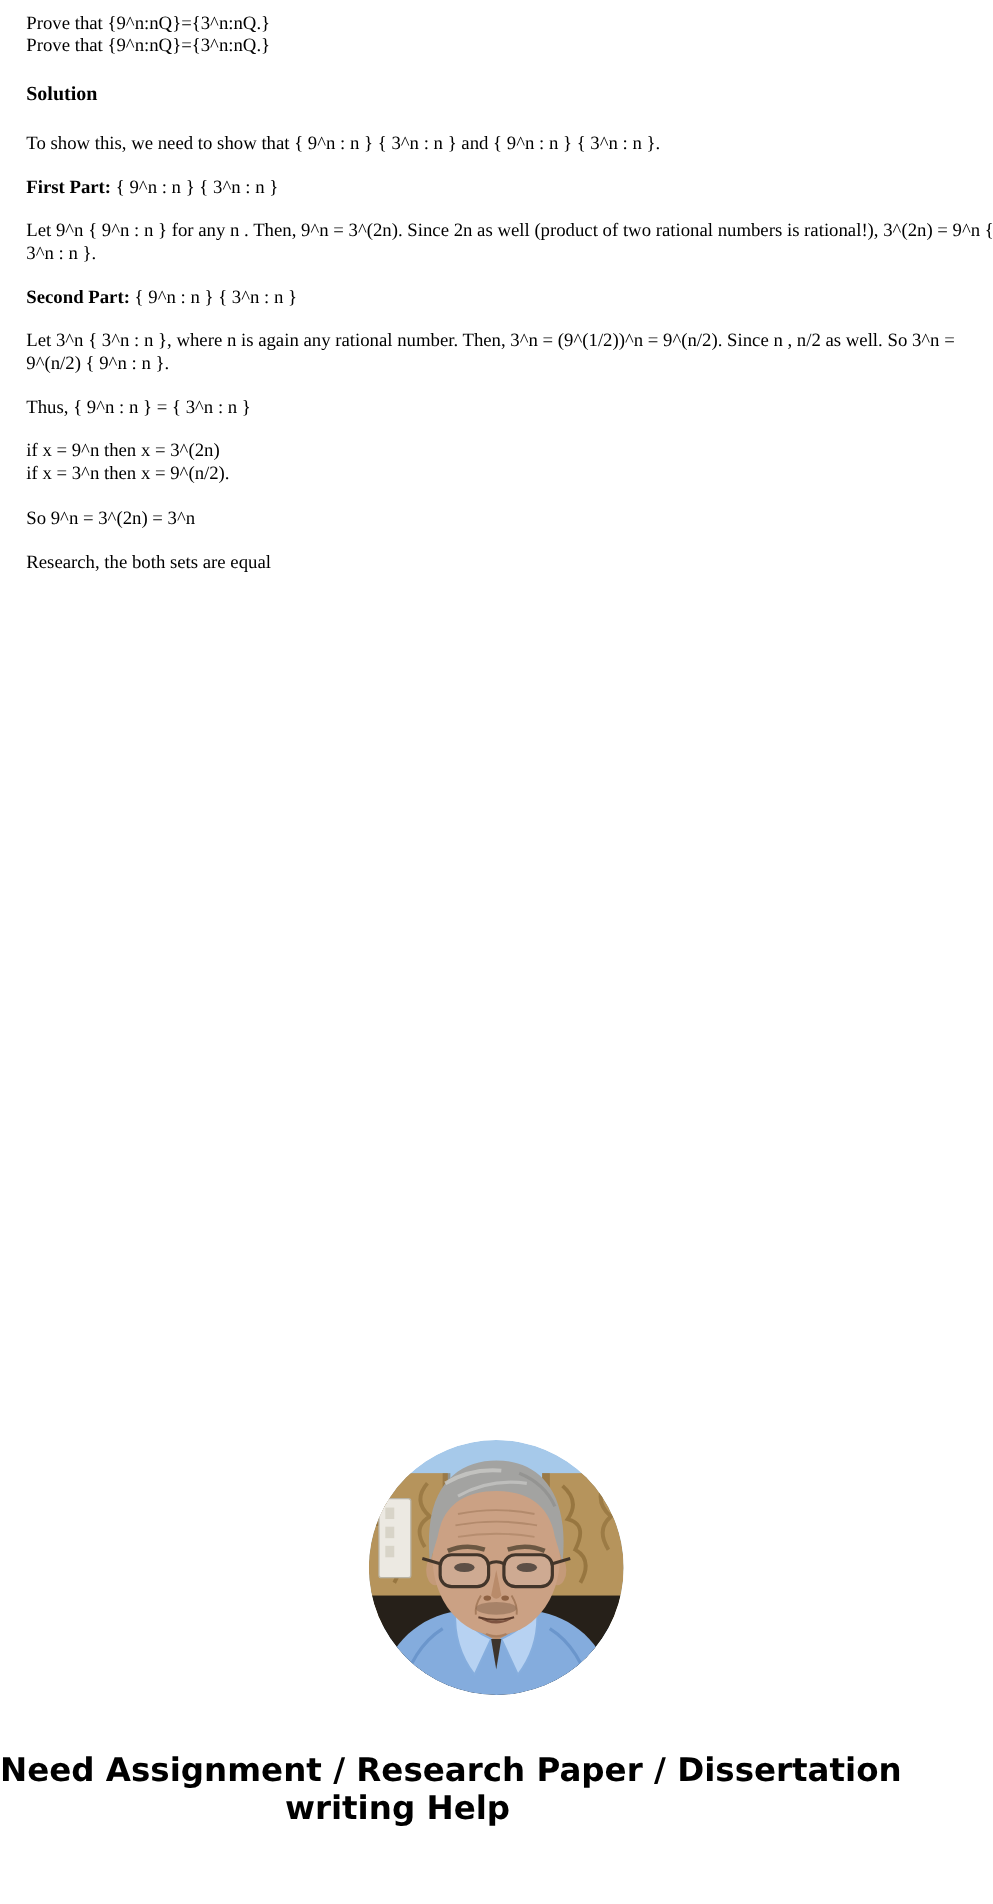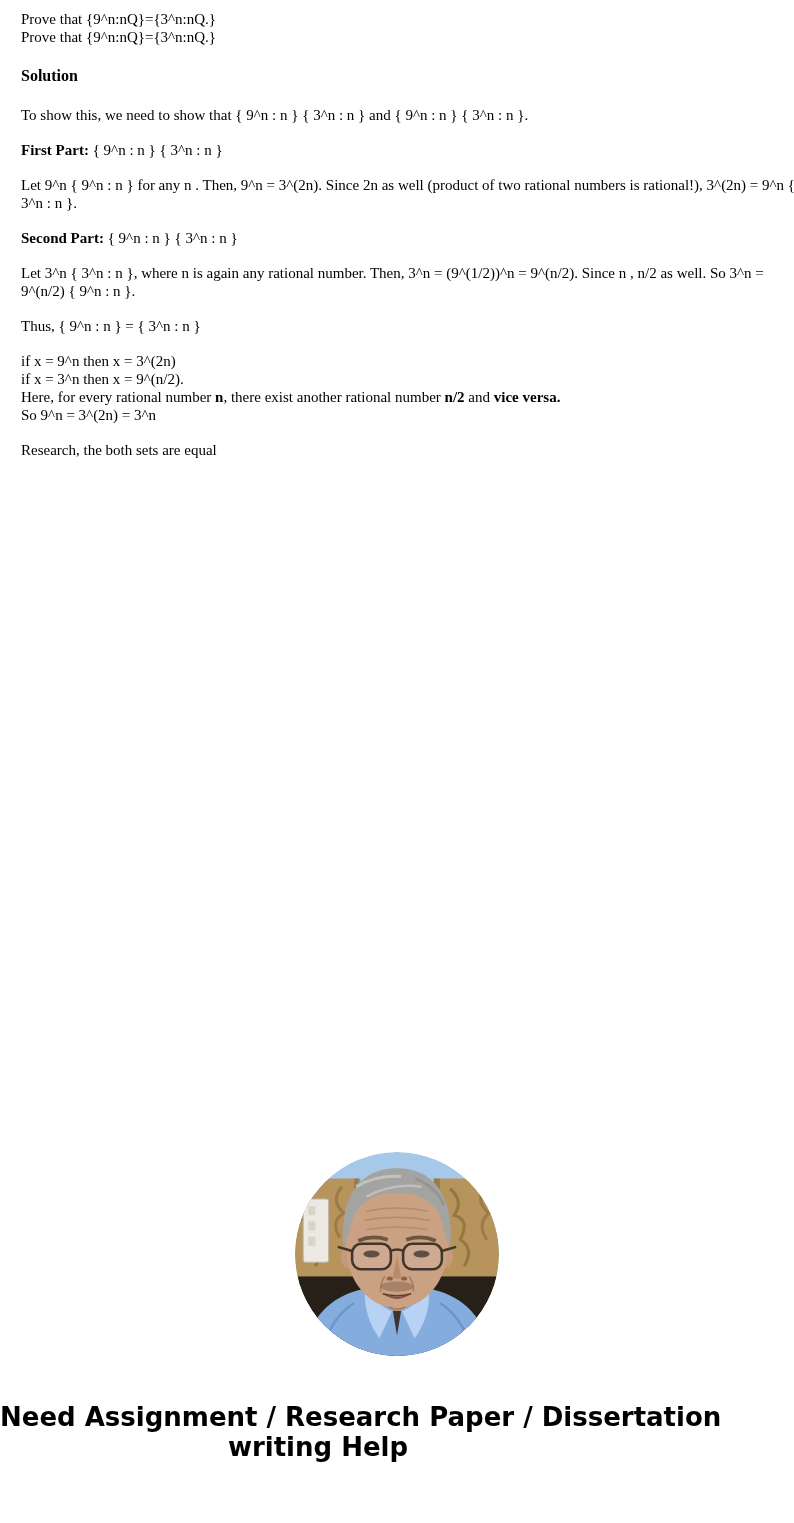--- a/index.html
+++ b/index.html
@@ -49,21 +49,21 @@
   <p><span class="b">Second Part:</span> <span>{ 9^n : n } { 3^n : n }</span></p>
 
   <p>Let 3^n { 3^n : n }, where n is again any rational number. Then, 3^n = (9^(1/2))^n = 9^(n/2). Since n , n/2 as well. So 3^n = 9^(n/2) { 9^n : n }.</p>
 
   <p>Thus, { 9^n : n } = { 3^n : n }</p>
 
 
   <p>
     <span>if x = 9^n then x = 3^(2n)</span><br>
     <span>if x = 3^n then x = 9^(n/2).</span><br>
-    <span><span>Here, for every rational number </span><span class="b">n</span><span>, there exist another rational number </span><span class="b">n/2</span><span> and </span><span class="b">vice versa.</span></span><br>
+    <br>
     <span>So 9^n = 3^(2n) = 3^n</span>
   </p>
 
   <p>Research, the both sets are equal</p>
 </main>
 
 <div class="avatar">
   <svg viewBox="0 0 200 200" xmlns="http://www.w3.org/2000/svg">
     <defs>
       <clipPath id="circleClip">

